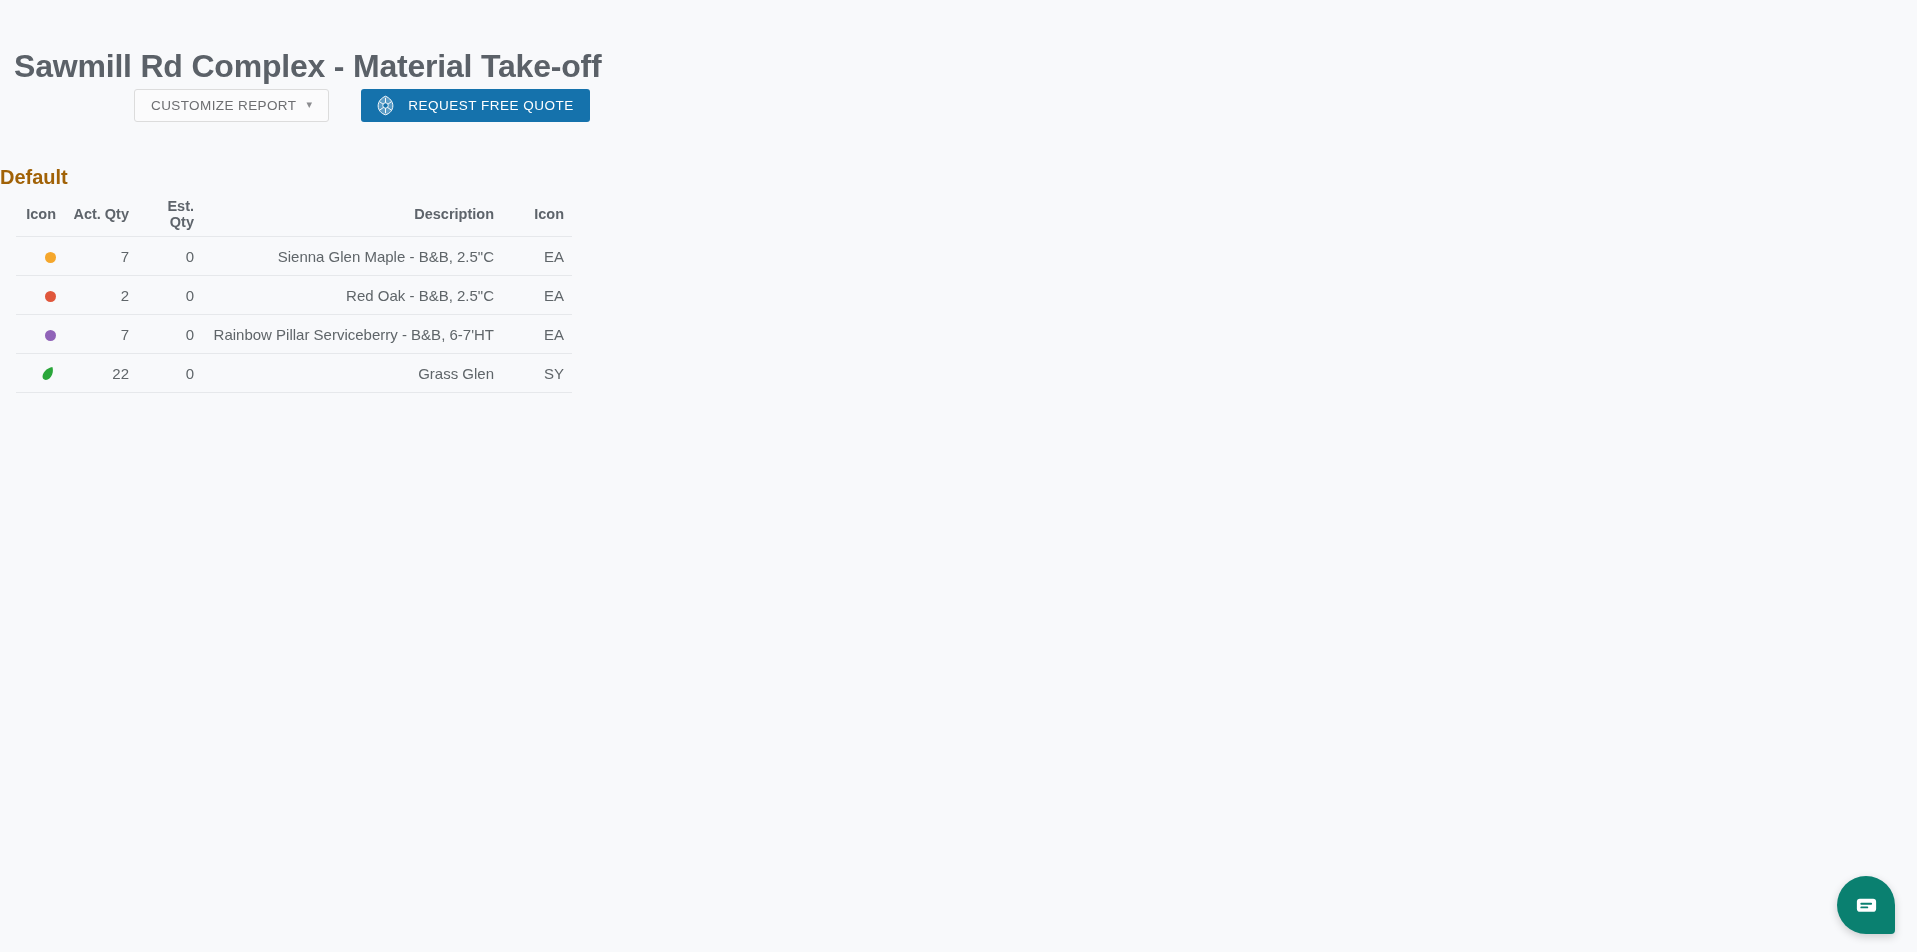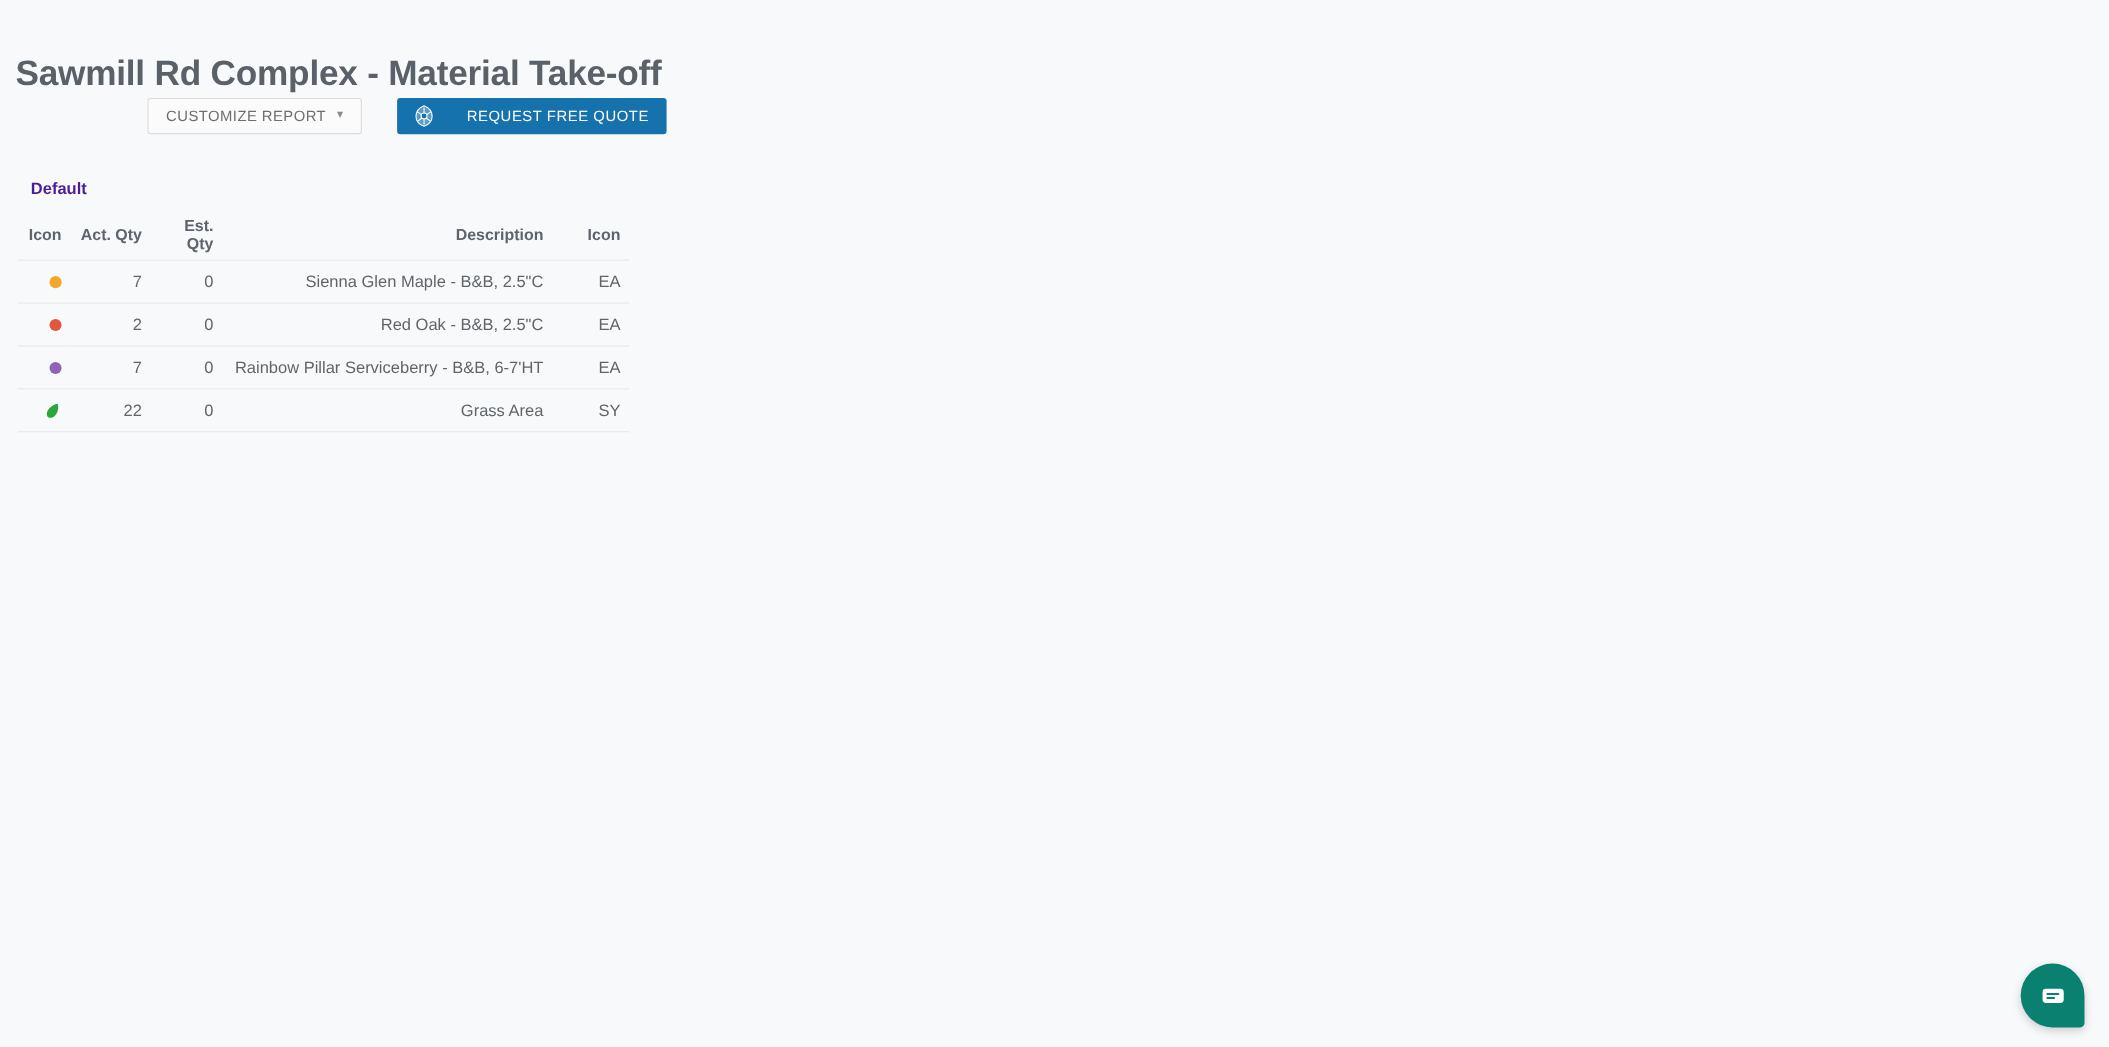--- a/index.html
+++ b/index.html
@@ -64,21 +64,21 @@
     display: inline-block;
     font-size: 11px;
     line-height: 1;
     color: #8b8c8f;
     transform: translateY(-1px);
   }
 
   .btn-quote {
     display: inline-flex;
     align-items: center;
-    gap: 28px;
+    gap: 12px;
     height: 33px;
     padding: 0 16px 0 14px;
     background: #1572ac;
     border: none;
     border-radius: 3px;
     color: #ffffff;
     font-size: 13.5px;
     letter-spacing: 0.5px;
     font-family: "Liberation Sans", sans-serif;
     cursor: pointer;
@@ -87,26 +87,26 @@
   .btn-quote .leaf-logo {
     width: 21px;
     height: 21px;
     flex: 0 0 21px;
     display: block;
   }
 
   
   .section-title {
     position: absolute;
-    left: 28px;
+    left: 0;
     top: 147px;
-    font-size: 15px;
+    font-size: 20px;
     line-height: 26px;
     font-weight: bold;
-    color: #4c1d95;
+    color: #a16207;
   }
 
   
   .table-wrap {
     position: absolute;
     left: 16px;
     top: 196px;
     width: 556px;
   }
   table.takeoff {
@@ -252,21 +252,21 @@
         <tr>
           <td class="col-icon">
             <span class="leaf-swatch">
               <svg viewBox="0 0 20 20" width="19" height="19" aria-hidden="true">
                 <path d="M16.2 3.2 C13.4 3.6 10.4 5.2 8.3 7.6 C6.4 9.8 5.4 12.3 6.0 14.4 C6.6 16.4 9.0 17.3 11.3 16.3 C13.9 15.2 15.9 12.2 16.6 8.6 C16.9 6.9 16.8 4.9 16.2 3.2 Z" fill="#2aa63a"></path>
               </svg>
             </span>
           </td>
           <td class="col-act">22</td>
           <td class="col-est">0</td>
-          <td class="col-desc">Grass Area</td>
+          <td class="col-desc">Grass Glen</td>
           <td class="col-units">SY</td>
         </tr>
 
       </tbody>
     </table>
   </div>
 
   <button class="chat-launcher">
     <span>
       <svg viewBox="0 0 26 26" width="25" height="25" aria-hidden="true">

